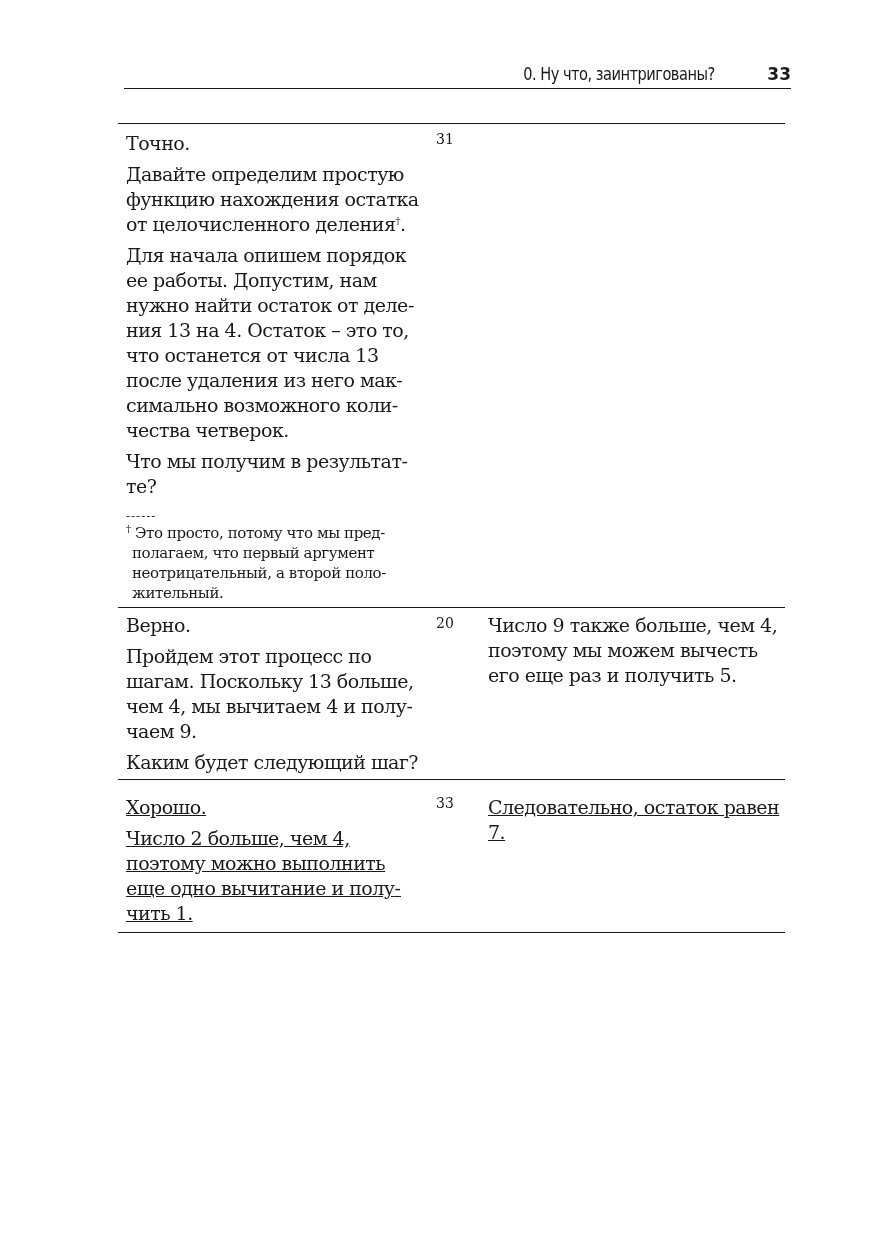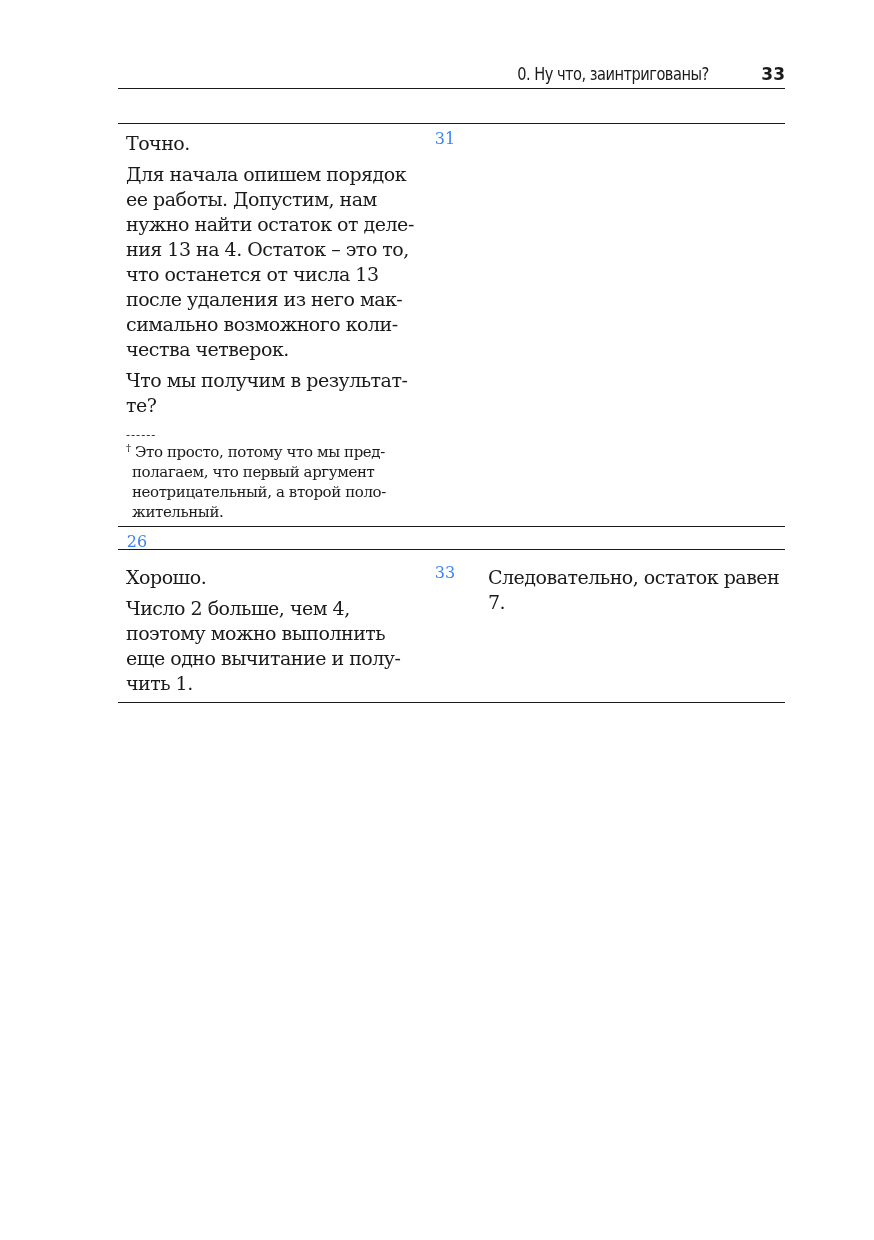--- a/index.html
+++ b/index.html
@@ -9,21 +9,21 @@
     }
     body {
       width: 874px;
       height: 1240px;
       position: relative;
       overflow: hidden;
       color: #1a1a1a;
     }
     .running-head {
       position: absolute;
-      left: 118px;
+      left: 124px;
       top: 62px;
       width: 667px;
       height: 26px;
       border-bottom: 1.5px solid #1a1a1a;
       font-family: "DejaVu Sans", sans-serif;
     }
     .running-head .chapter {
       position: absolute;
       right: 76px;
       top: 2px;
@@ -54,23 +54,23 @@
       line-height: 25px;
     }
     .col-left {
       width: 300px;
       padding: 6px 0 6px 8px;
     }
     .col-num {
       width: 38px;
       padding-top: 8px;
       text-align: center;
-      font-size: 16px;
+      font-size: 14px;
       line-height: 14px;
-      color: #3b82f6;
+      color: #0f172a;
     }
     .col-right {
       flex: 1;
       padding: 6px 0 6px 24px;
     }
     .col-left p, .col-right p {
       margin: 1px 0 6px 0;
       letter-spacing: -0.5px;
     }
     .col-left p:last-child, .col-right p:last-child {
@@ -91,46 +91,55 @@
       text-indent: -6px;
       letter-spacing: -0.4px;
     }
     .footnote sup, .left-sup {
       font-size: 10px;
       vertical-align: super;
       line-height: 0;
     }
     .row1 .col-left { padding-bottom: 4px; }
     .row2 .col-left, .row2 .col-right { padding-top: 4px; padding-bottom: 4px; }
-    .row3 .col-left, .row3 .col-right { padding-top: 14px; padding-bottom: 6px; }
+    .row3 .col-left, .row3 .col-right { padding-top: 14px; padding-bottom: 6px; text-decoration: underline; }
     .row3 .col-num { padding-top: 16px; }
   </style>
 </head>
 <body>
 
 <div class="running-head">
   <span class="chapter">0. Ну что, заинтригованы?</span>
   <span class="page-num">33</span>
 </div>
 
 <div class="exchange-table">
 
   <div class="row row1">
     <div class="col-left">
       <p>Точно.</p>
+      <p><span>Давайте определим простую функцию нахождения остат­ка от целочисленного деле­ния</span><span class="left-sup">†</span>.</p>
       <p>Для начала опишем порядок ее работы. Допустим, нам нужно найти остаток от деле­ния 13 на 4. Остаток – это то, что останется от числа 13 после удаления из него мак­симально возможного коли­чества четверок.</p>
       <p>Что мы получим в результат­те?</p>
       <div class="footnote-sep">------</div>
       <div class="footnote"><sup>†</sup> <span>Это просто, потому что мы пред­полагаем, что первый аргумент неотрицательный, а второй поло­жительный.</span></div>
     </div>
     <div class="col-num">31</div>
   </div>
 
   <div class="row row2">
-    <div class="col-num">26</div>
+    <div class="col-left">
+      <p>Верно.</p>
+      <p>Пройдем этот процесс по шагам. Поскольку 13 больше, чем 4, мы вычитаем 4 и полу­чаем 9.</p>
+      <p>Каким будет следующий шаг?</p>
+    </div>
+    <div class="col-num">20</div>
+    <div class="col-right">
+      <p>Число 9 также больше, чем 4, поэтому мы можем вычесть его еще раз и получить 5.</p>
+    </div>
   </div>
 
   <div class="row row3">
     <div class="col-left">
       <p>Хорошо.</p>
       <p>Число 2 больше, чем 4, поэтому можно выполнить еще одно вычитание и полу­чить 1.</p>
     </div>
     <div class="col-num">33</div>
     <div class="col-right">
       <p>Следовательно, остаток равен 7.</p>

